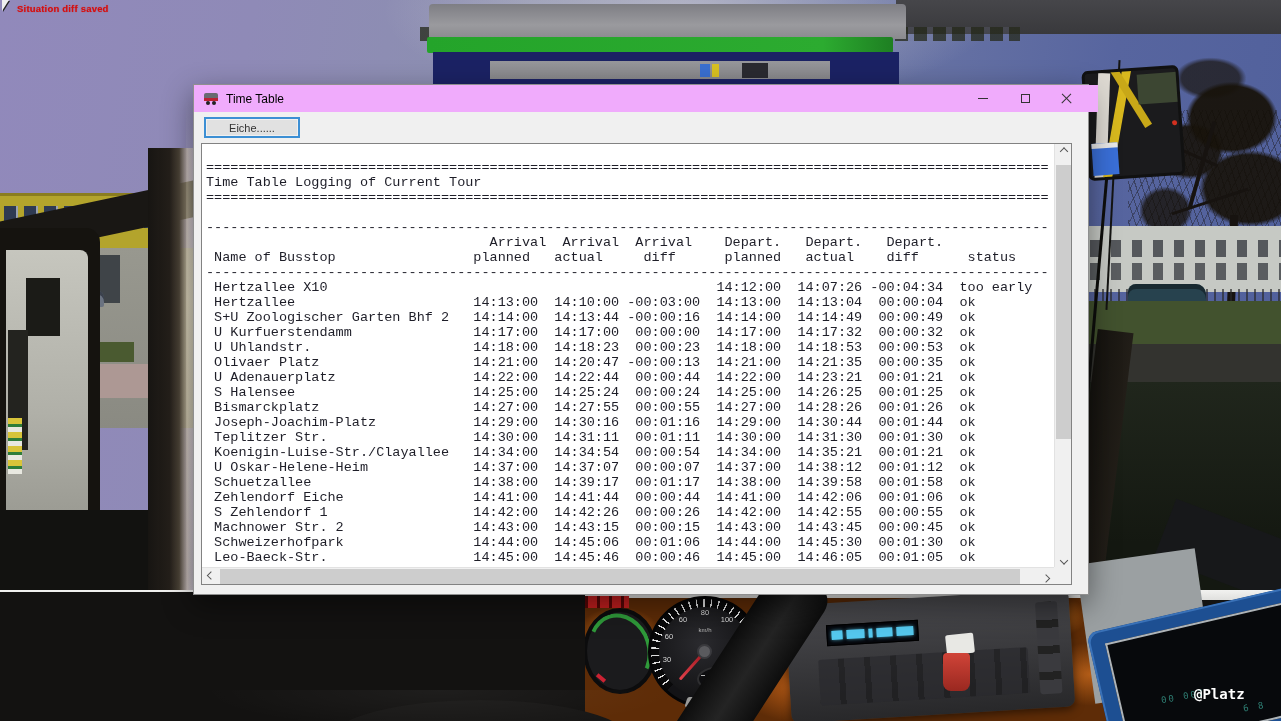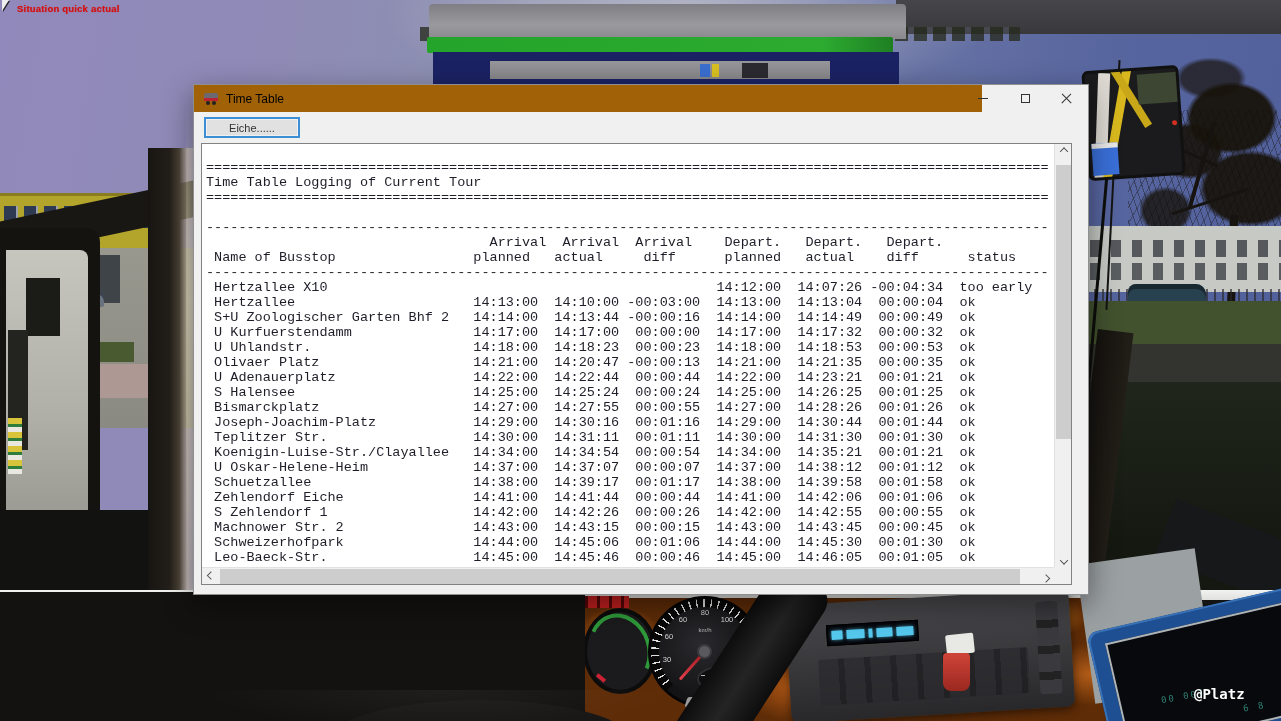--- a/index.html
+++ b/index.html
@@ -117,21 +117,21 @@
   .ticket{left:1098px;top:596px;width:230px;height:150px;transform:rotate(-13deg);}
   .ticket-frame{left:0;top:10px;width:220px;height:140px;background:#1d4f92;border-radius:10px;box-shadow:inset 2px 2px 0 #3a72b8;}
   .ticket-screen{left:16px;top:24px;width:190px;height:112px;background:#07090c;border:2px solid #aeb4b8;border-right:none;}
   .ibis-t{color:#2e7d72;font-family:"DejaVu Sans Mono",monospace;font-size:9px;letter-spacing:2px;transform:rotate(3deg);}
   .toast{left:17px;top:3px;color:#d50f0f;font-size:9.5px;font-weight:bold;letter-spacing:.2px;text-shadow:0 0 1px rgba(213,15,15,.6);}
   .cursor{left:2px;top:0;width:0;height:0;border-left:7px solid #efefef;border-bottom:11px solid transparent;filter:drop-shadow(1px 1px 0 #222);}
   .watermark{left:1194px;top:686px;color:#fff;font-family:"DejaVu Sans Mono",monospace;font-size:14px;font-weight:bold;letter-spacing:0;}
 
   
   .win{left:193px;top:84px;width:896px;height:511px;background:#f0f0f0;border:1px solid #8f8f8f;box-shadow:0 10px 28px rgba(0,0,0,.45);}
-  .titlebar{left:0;top:0;width:788px;height:27px;background:#a16207;}
+  .titlebar{left:0;top:0;width:904px;height:27px;background:#f0abfc;}
   .app-icon{left:9px;top:6px;width:16px;height:14px;}
   .app-icon .body{left:1px;top:2px;width:14px;height:8px;background:#6a6a70;border-radius:2px;}
   .app-icon .stripe{left:1px;top:7px;width:14px;height:3px;background:#b23;}
   .app-icon .w1{left:3px;top:10px;width:4px;height:4px;border-radius:50%;background:#222;}
   .app-icon .w2{left:9px;top:10px;width:4px;height:4px;border-radius:50%;background:#222;}
   .title-text{left:32px;top:7px;font-size:12px;color:#000;}
   .ctl{width:42px;height:27px;display:flex;align-items:center;justify-content:center;}
   .ctl-min{left:768px;top:0;}
   .ctl-max{left:810px;top:0;}
   .ctl-close{left:852px;top:0;}
@@ -263,21 +263,21 @@
       <span class="ibis-t" style="left:118px;top:88px;">6 8</span>
     </div>
   </div>
 
   <div style="left:0;top:592px;width:585px;height:129px;background:#131211;"></div>
   <div style="left:330px;top:700px;width:300px;height:80px;background:#181716;border-radius:50% 50% 0 0;"></div>
   <div style="left:700px;top:555px;width:64px;height:280px;background:linear-gradient(90deg,#0d0d0d,#242424 50%,#0d0d0d);transform:rotate(33deg);border-radius:20px;"></div>
   <div style="left:200px;top:690px;width:480px;height:40px;background:radial-gradient(ellipse at 50% 0,rgba(255,255,255,.05),transparent 70%);"></div>
 
   <div class="cursor"></div>
-  <div class="toast">Situation quick actual</div>
+  <div class="toast">Situation diff saved</div>
   <div class="watermark">@Platz</div>
 
   <div class="win">
     <div class="titlebar">
       <div class="app-icon">
         <div class="body"></div>
           <div class="stripe"></div>
           <div class="w1"></div>
           <div class="w2"></div>
       </div>

